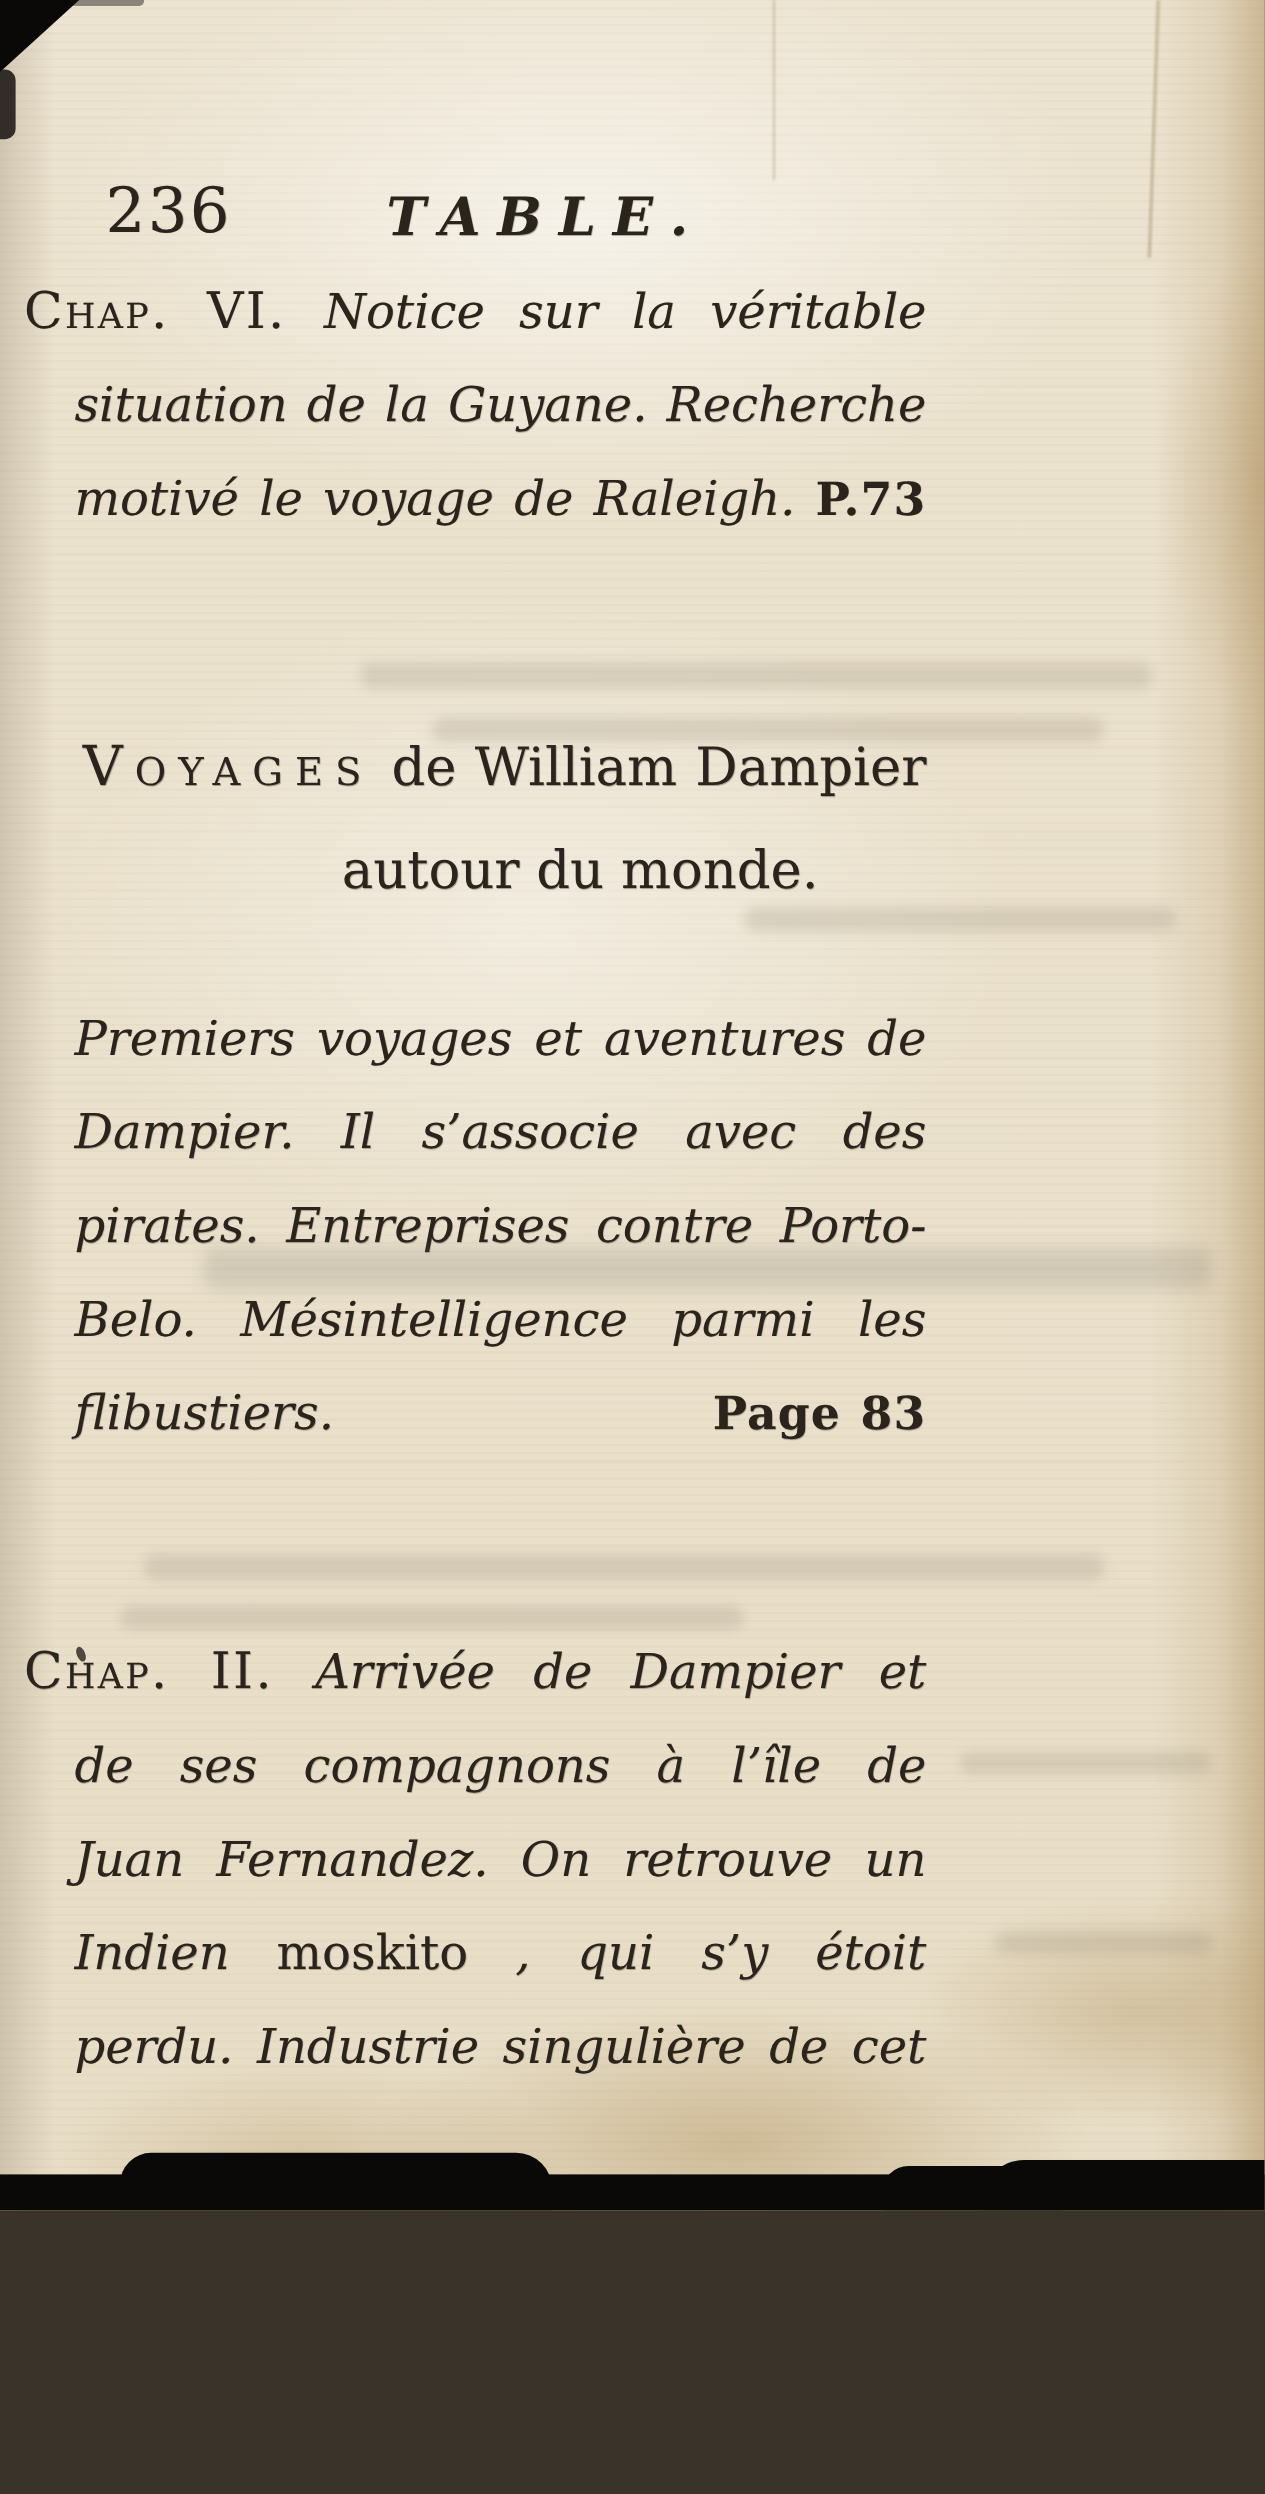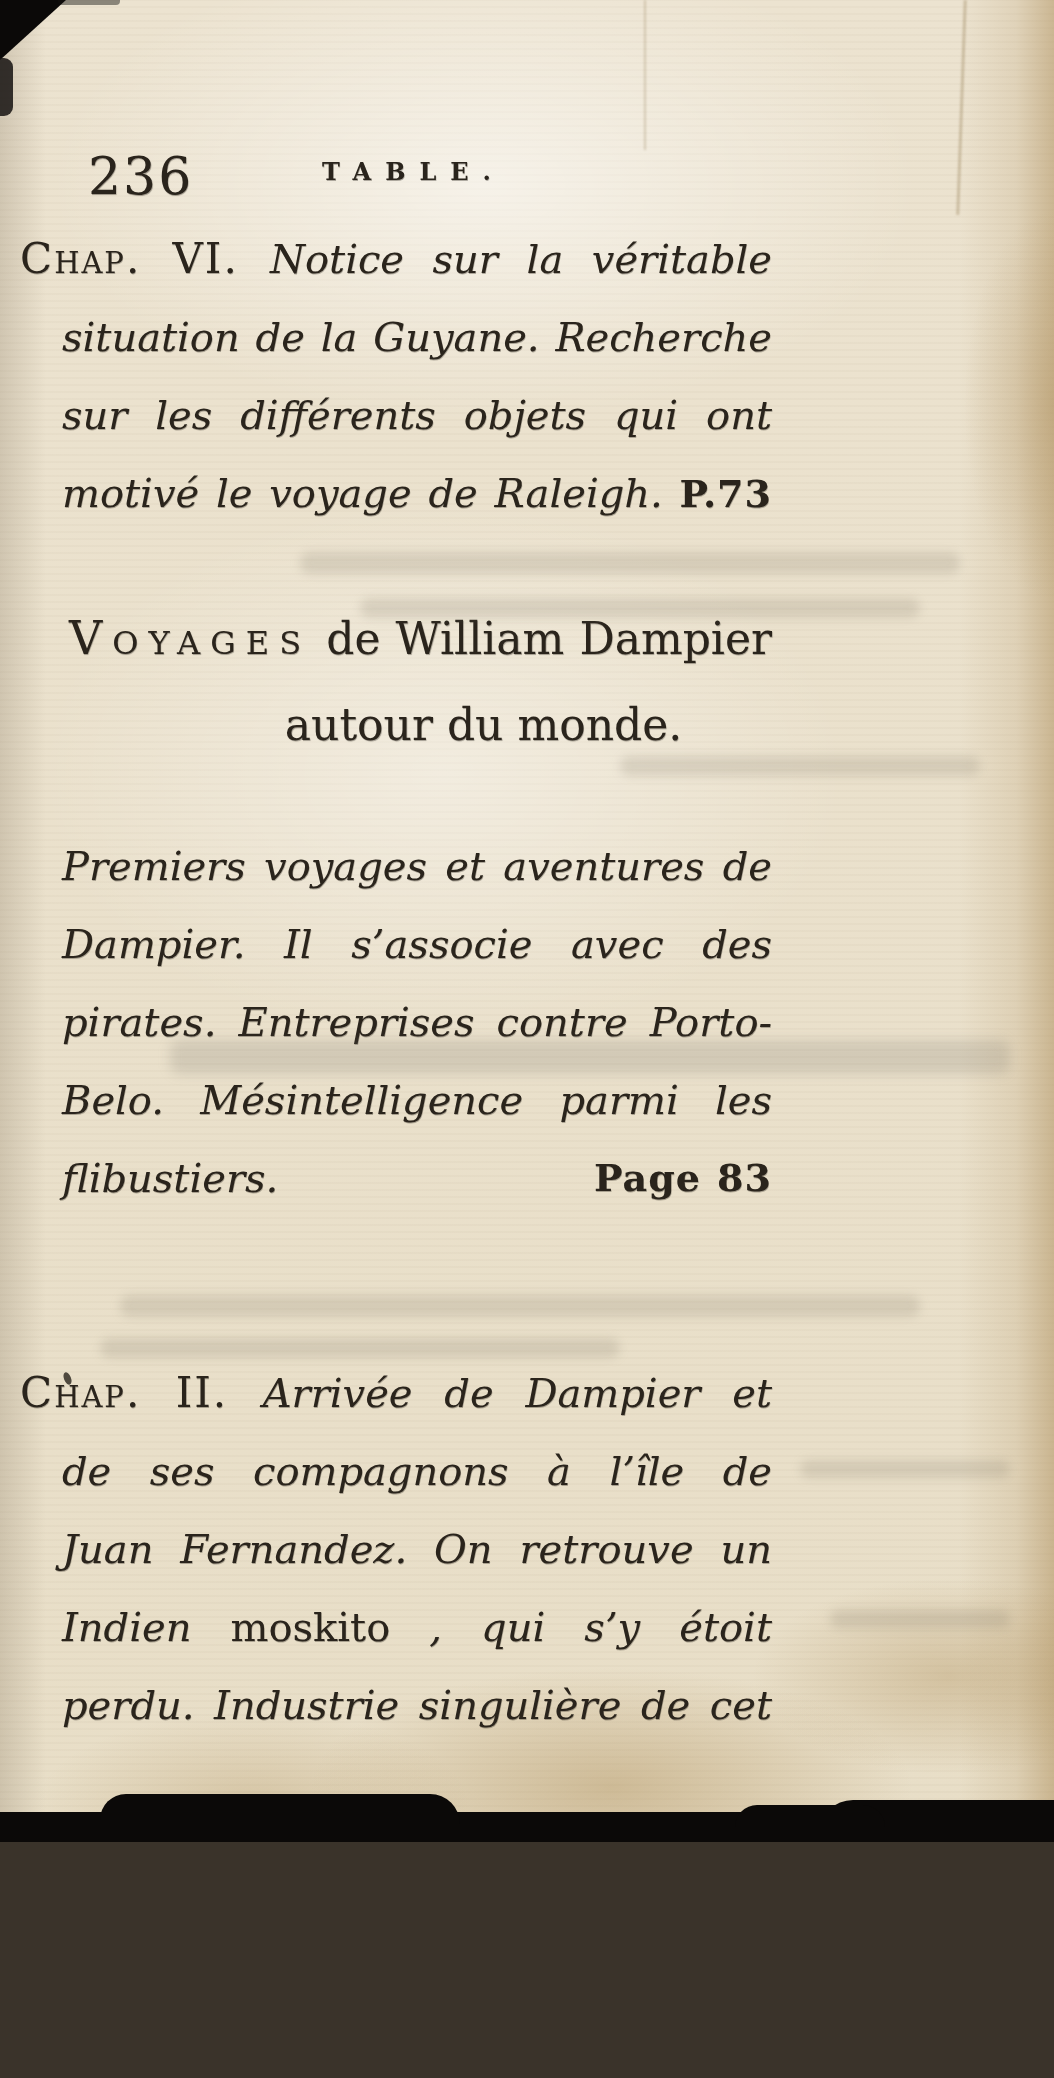--- a/index.html
+++ b/index.html
@@ -18,22 +18,22 @@
       radial-gradient(ellipse 120px 260px at 100% 22%, rgba(176,146,96,.35), transparent 75%),
       linear-gradient(to left, rgba(176,146,96,.55) 0px, rgba(176,146,96,.20) 38px, rgba(176,146,96,0) 95px),
       linear-gradient(to right, rgba(146,132,110,.30) 0px, rgba(146,132,110,0) 46px),
       repeating-linear-gradient(0deg, rgba(120,100,70,.035) 0 2px, rgba(0,0,0,0) 2px 7px),
       linear-gradient(var(--paper,#ece3d0), #e8dec7);
   }
   
   .abs{position:absolute;}
   .page-number{top:150px;left:88px;font-size:52px;line-height:1;letter-spacing:2px;
     text-shadow:.6px .6px .7px rgba(42,36,28,.4);}
-  .header-title{top:160px;left:322px;font-size:24px;line-height:1;font-weight:bold;
-    letter-spacing:14px;text-shadow:.5px .5px .6px rgba(42,36,28,.35);}
+  .header-title{top:160px;left:322px;font-size:44px;line-height:1;font-weight:bold;
+    letter-spacing:14px;text-shadow:.5px .5px .6px rgba(42,36,28,.35);font-style:italic;}
   .entry{left:0;right:0;padding-left:62px;padding-right:282px;}
   .entry .line{line-height:78px;font-size:40px;text-align:justify;text-align-last:justify;
     text-shadow:.5px .5px .6px rgba(42,36,28,.33);word-spacing:2px;}
   .entry .line.first{margin-left:-42px;}
   .entry .line.pagerow{display:flex;justify-content:space-between;align-items:center;
     text-align:left;text-align-last:left;}
   #entry-0{top:220px;}
   #entry-1{top:827px;}
   #entry-2{top:1354px;}
   .heading{top:595px;left:0;right:0;padding-left:69px;padding-right:282px;}
@@ -80,21 +80,20 @@
 <body>
 
 <div class="scan-page" style="--ink: #2a241c; --paper: #ece3d0; --stain: #b99a66; --edge-black: #0b0908;">
 
   <div class="abs page-number">236</div>
   <div class="abs header-title">TABLE.</div>
 
   <div class="abs entry" id="entry-0">
       <div class="line justify first"><span class="seg-chap">Chap. VI. </span><span class="seg-italic">Notice sur la véritable</span></div>
       <div class="line justify"><span class="seg-italic">situation de la Guyane. Recherche</span></div>
-      <div class="line justify"><span class="seg-italic">sur les différents objets qui ont</span></div>
       <div class="line justify"><span class="seg-italic">motivé le voyage de Raleigh. </span><span class="seg-pageref">P.73</span></div>
     </div>
   <div class="abs heading" id="heading-voyages">
       <div class="line justify"><span class="seg-voyages">Voyages</span><span class="seg-roman"> de William Dampier</span></div>
       <div class="line center"><span class="seg-roman">autour du monde.</span></div>
     </div>
   <div class="abs entry" id="entry-1">
       <div class="line justify"><span class="seg-italic">Premiers voyages et aventures de</span></div>
       <div class="line justify"><span class="seg-italic">Dampier. Il s’associe avec des</span></div>
       <div class="line justify"><span class="seg-italic">pirates. Entreprises contre Porto-</span></div>

